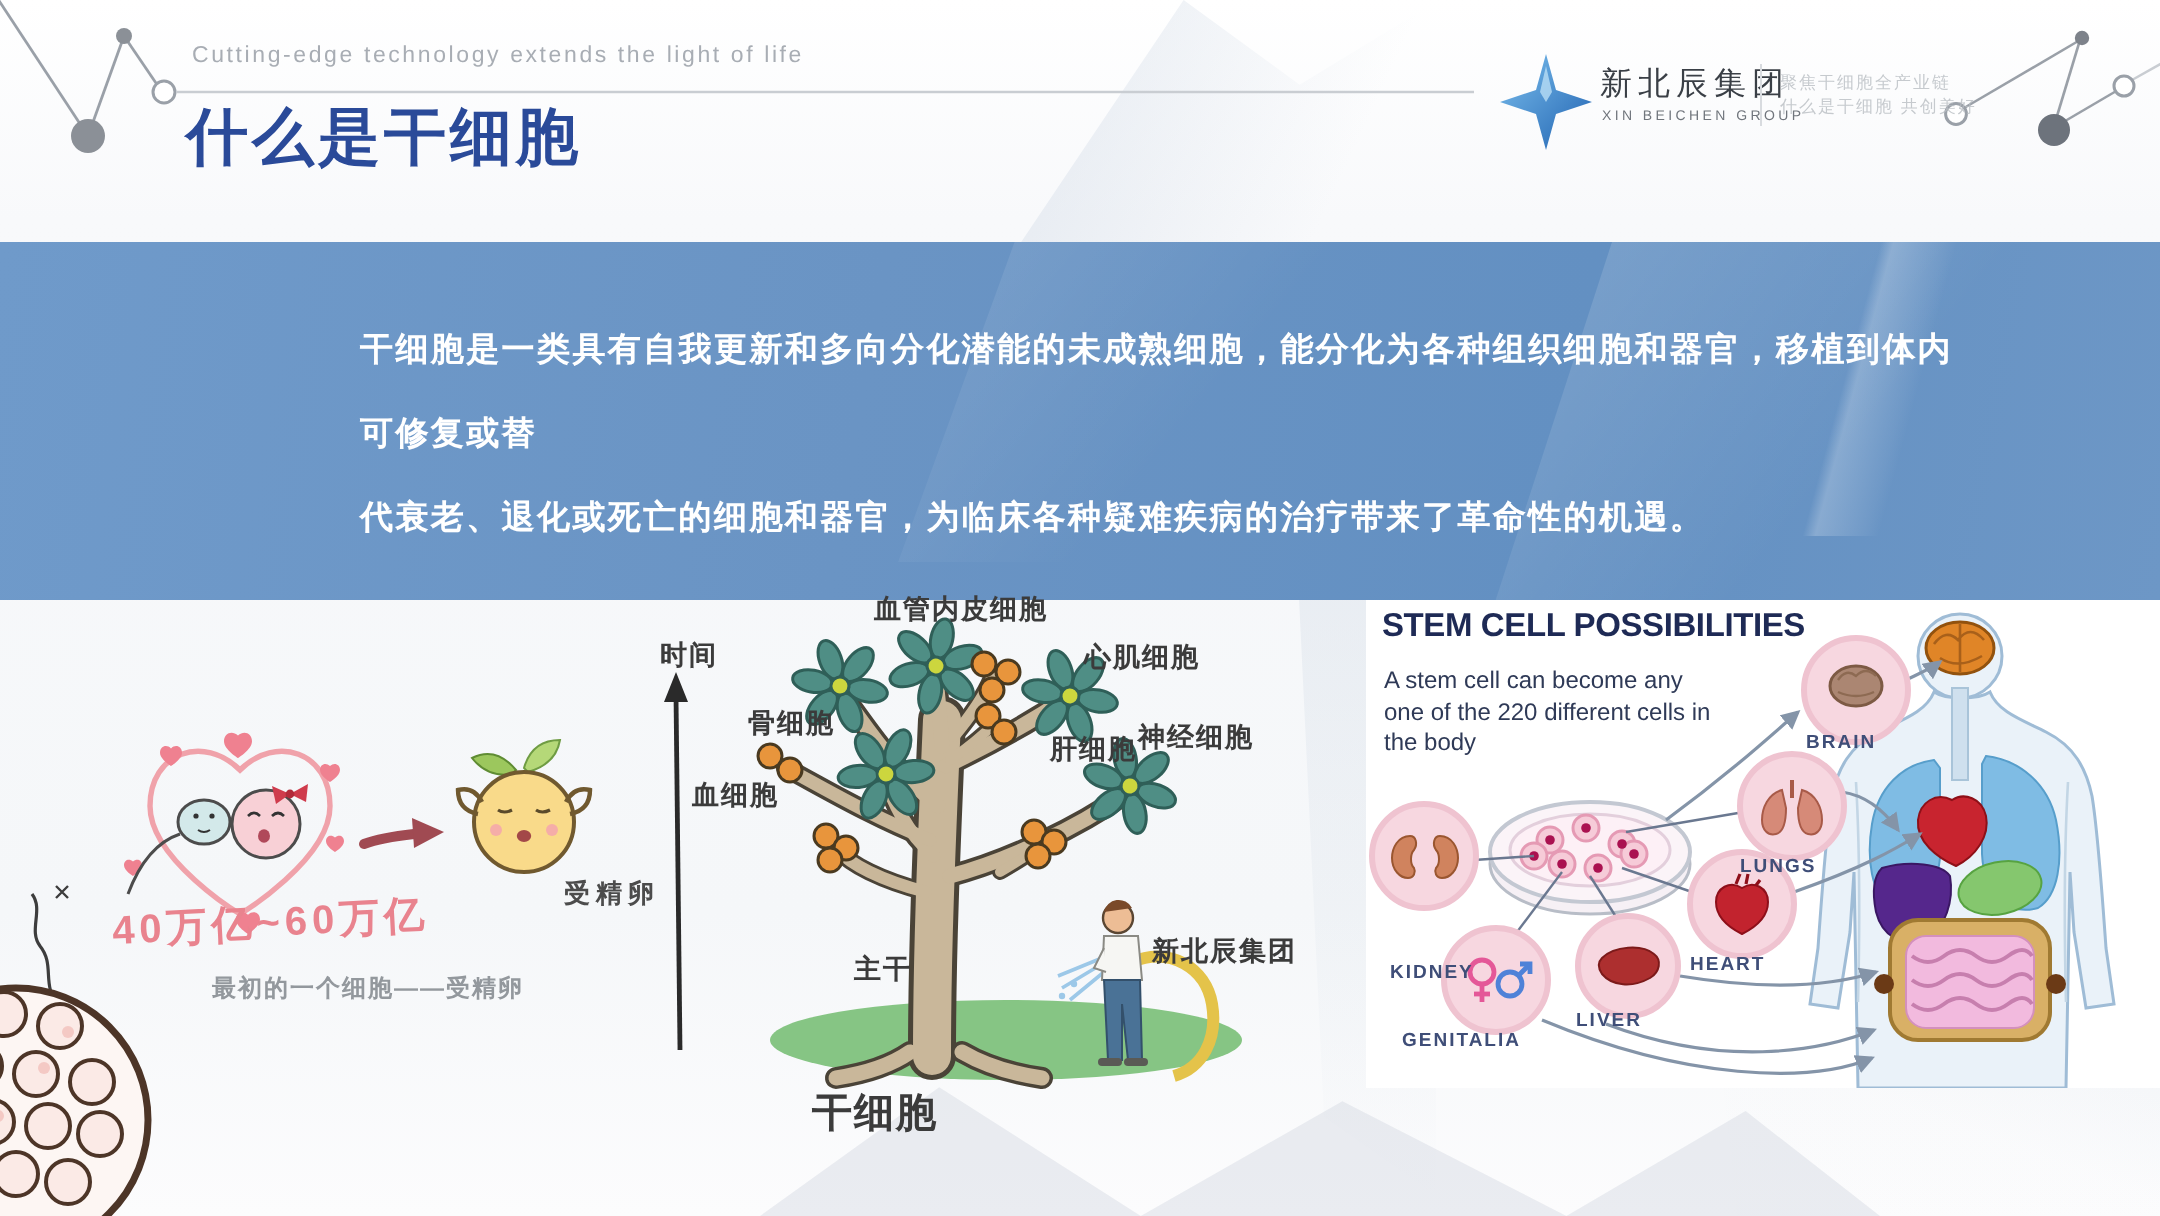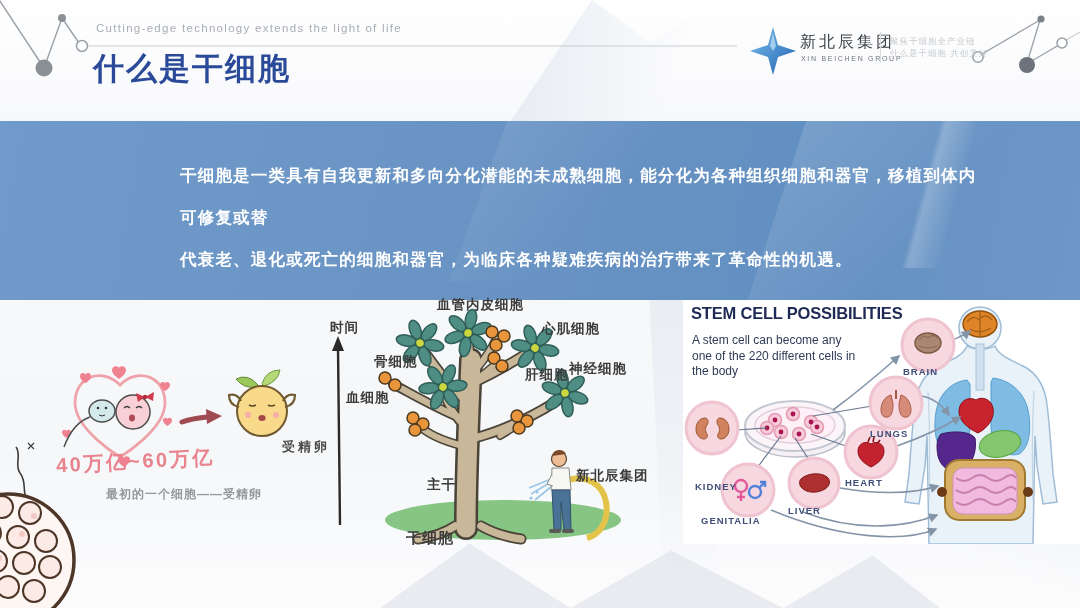--- a/index.html
+++ b/index.html
@@ -302,21 +302,21 @@
 
   <div class="tlabel" style="left:330px;top:319px">时间</div>
   <div class="tlabel" style="left:437px;top:296px">血管内皮细胞</div>
   <div class="tlabel" style="left:542px;top:320px">心肌细胞</div>
   <div class="tlabel" style="left:374px;top:353px">骨细胞</div>
   <div class="tlabel" style="left:569px;top:360px">神经细胞</div>
   <div class="tlabel" style="left:525px;top:366px">肝细胞</div>
   <div class="tlabel" style="left:346px;top:389px">血细胞</div>
   <div class="tlabel" style="left:427px;top:476px">主干</div>
   <div class="tlabel" style="left:576px;top:467px">新北辰集团</div>
-  <div class="tlabel" style="left:406px;top:529px;font-size:15px">干细胞</div>
+  <div class="tlabel" style="left:406px;top:543px;font-size:20px">干细胞</div>
 
   <div class="abs poster">
     <div class="poster-title">STEM CELL POSSIBILITIES</div>
     <div class="poster-sub">A stem cell can become any one of the 220 different cells in the body</div>
 
     <svg class="svg-abs" style="left:0;top:0" width="397" height="248" viewBox="0 0 397 248">
       <defs>
         <marker id="arw" markerWidth="7" markerHeight="7" refX="5" refY="3" orient="auto">
           <path d="M0,0 L6,3 L0,6 Z" fill="#8494a8"></path>
         </marker>

